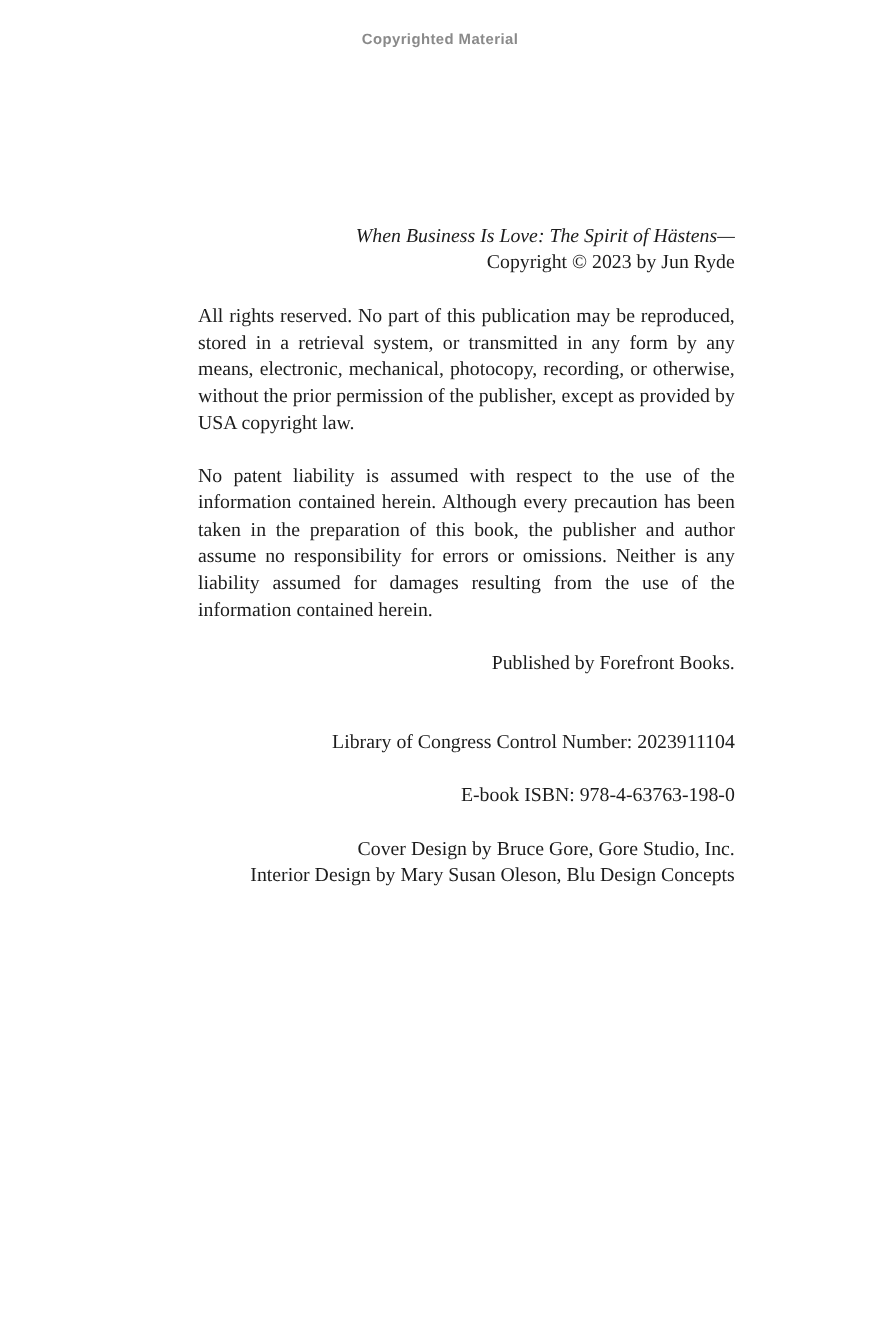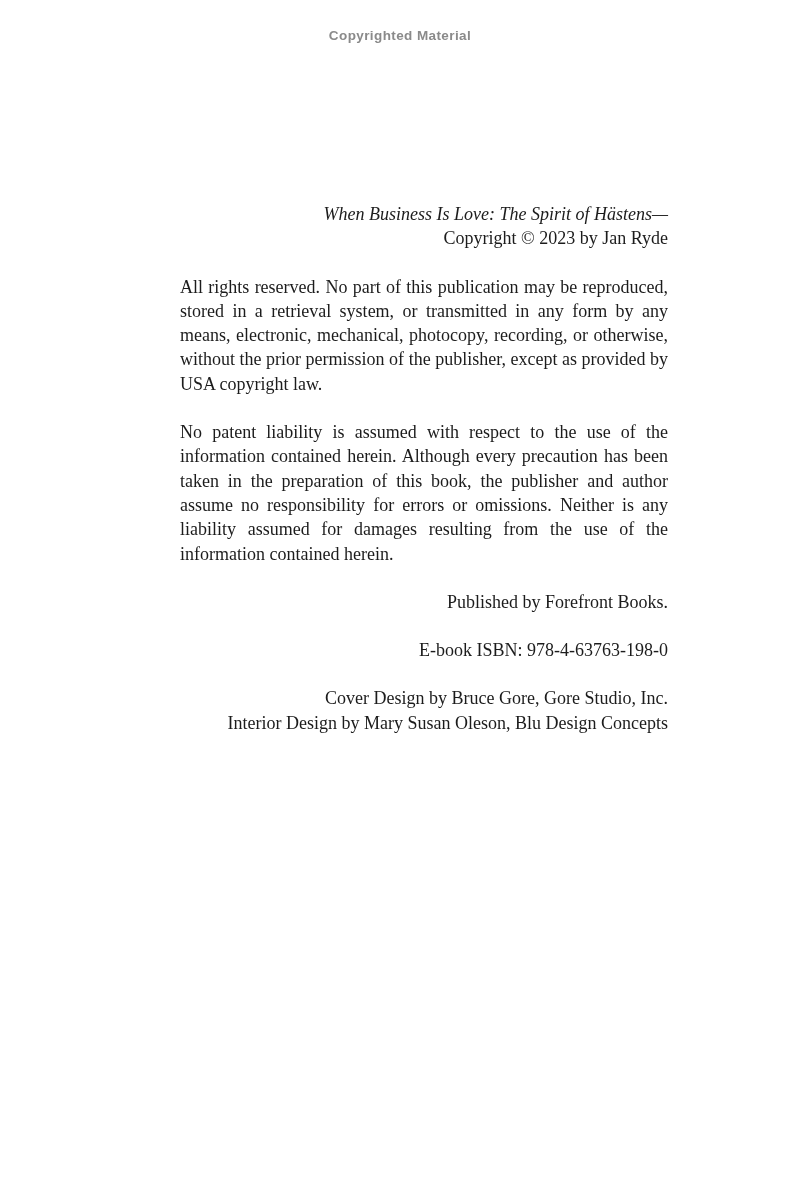--- a/index.html
+++ b/index.html
@@ -69,31 +69,34 @@
 <body>
 
 <div class="page">
 
   <div class="watermark top">Copyrighted Material</div>
 
   <div class="content">
 
     <div class="block">
       <span class="line italic">When Business Is Love: The Spirit of Hästens—</span>
-      <span class="line">Copyright © 2023 by Jan Ryde</span>
+      <span class="line">Copyright © 2023 by Jun Ryde</span>
     </div>
 
     <p class="block justified">All rights reserved. No part of this publication may be reproduced, stored in a retrieval system, or transmitted in any form by any means, electronic, mechanical, photocopy, recording, or otherwise, without the prior permission of the publisher, except as provided by USA copyright law.</p>
 
     <p class="block justified">No patent liability is assumed with respect to the use of the information contained herein. Although every precaution has been taken in the preparation of this book, the publisher and author assume no responsibility for errors or omissions. Neither is any liability assumed for damages resulting from the use of the information contained herein.</p>
 
     <div class="block">
       <span class="line">Published by Forefront Books.</span>
     </div>
 
+    <div class="block space-before-large">
+      <span class="line">Library of Congress Control Number: 2023911104</span>
+    </div>
 
     <div class="block">
       <span class="line">E-book ISBN: 978-4-63763-198-0</span>
     </div>
 
     <div class="block">
       <span class="line">Cover Design by Bruce Gore, Gore Studio, Inc.</span>
       <span class="line">Interior Design by Mary Susan Oleson, Blu Design Concepts</span>
     </div>
 

